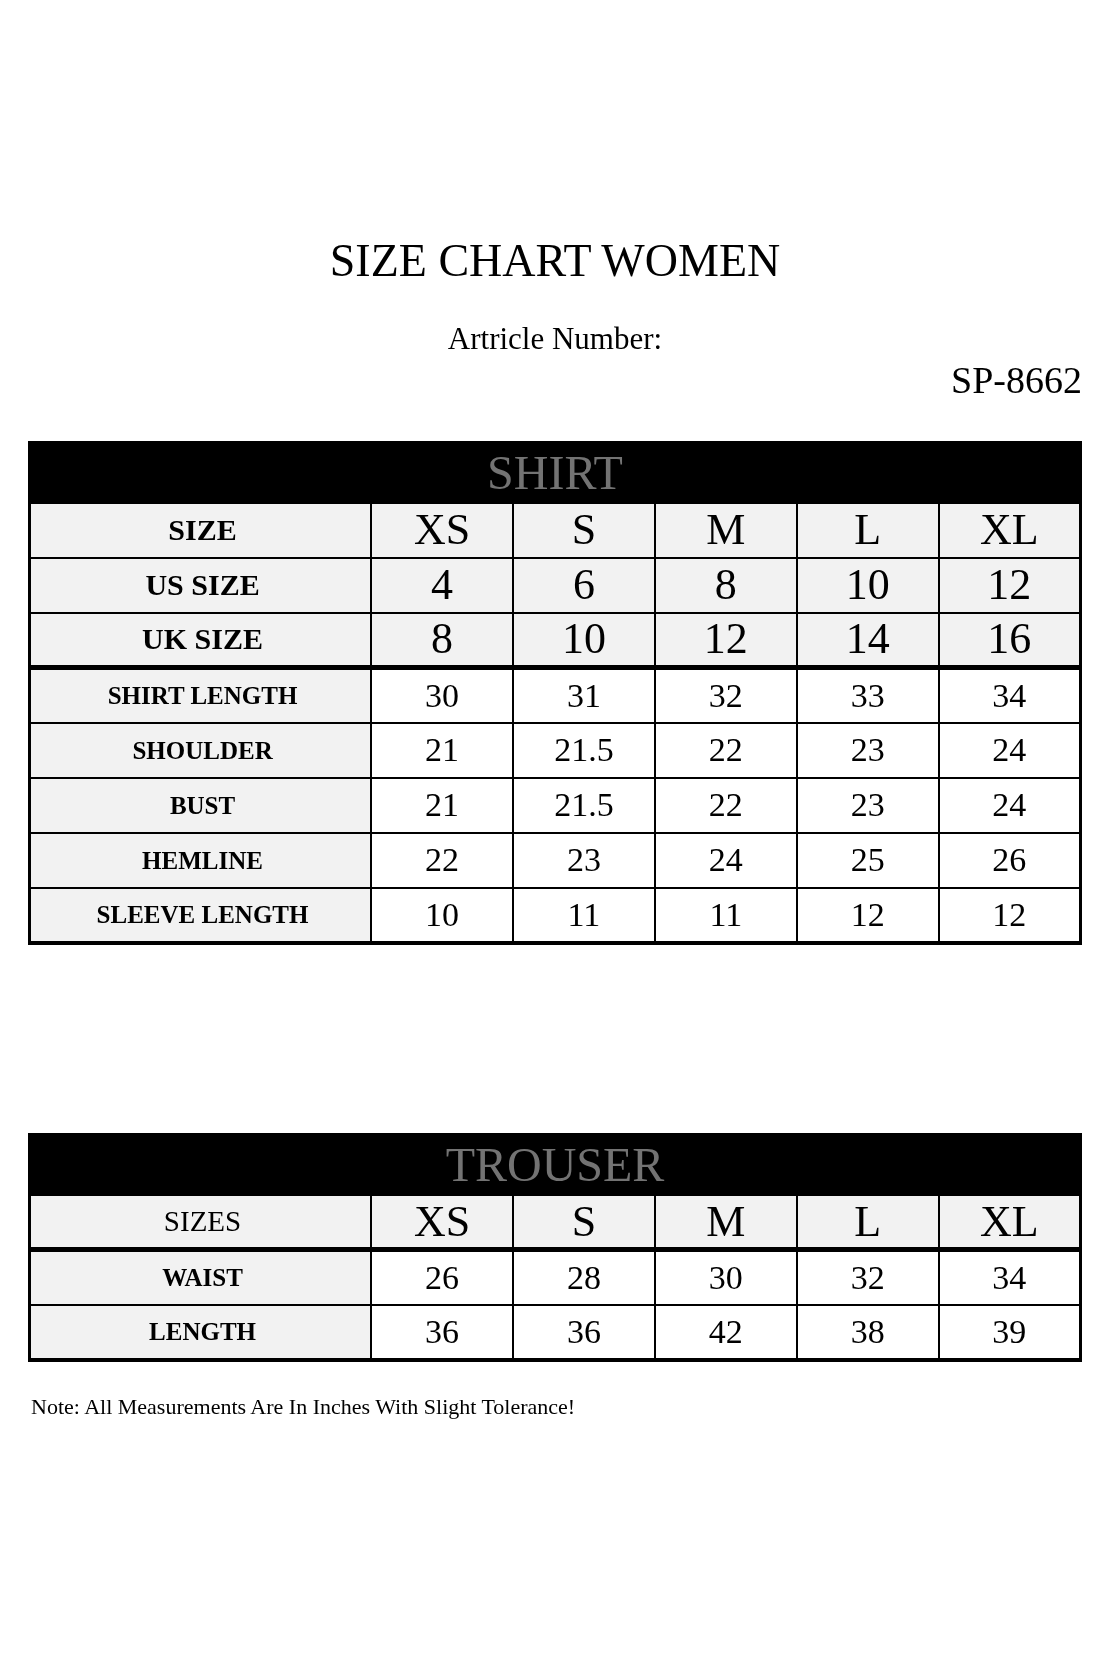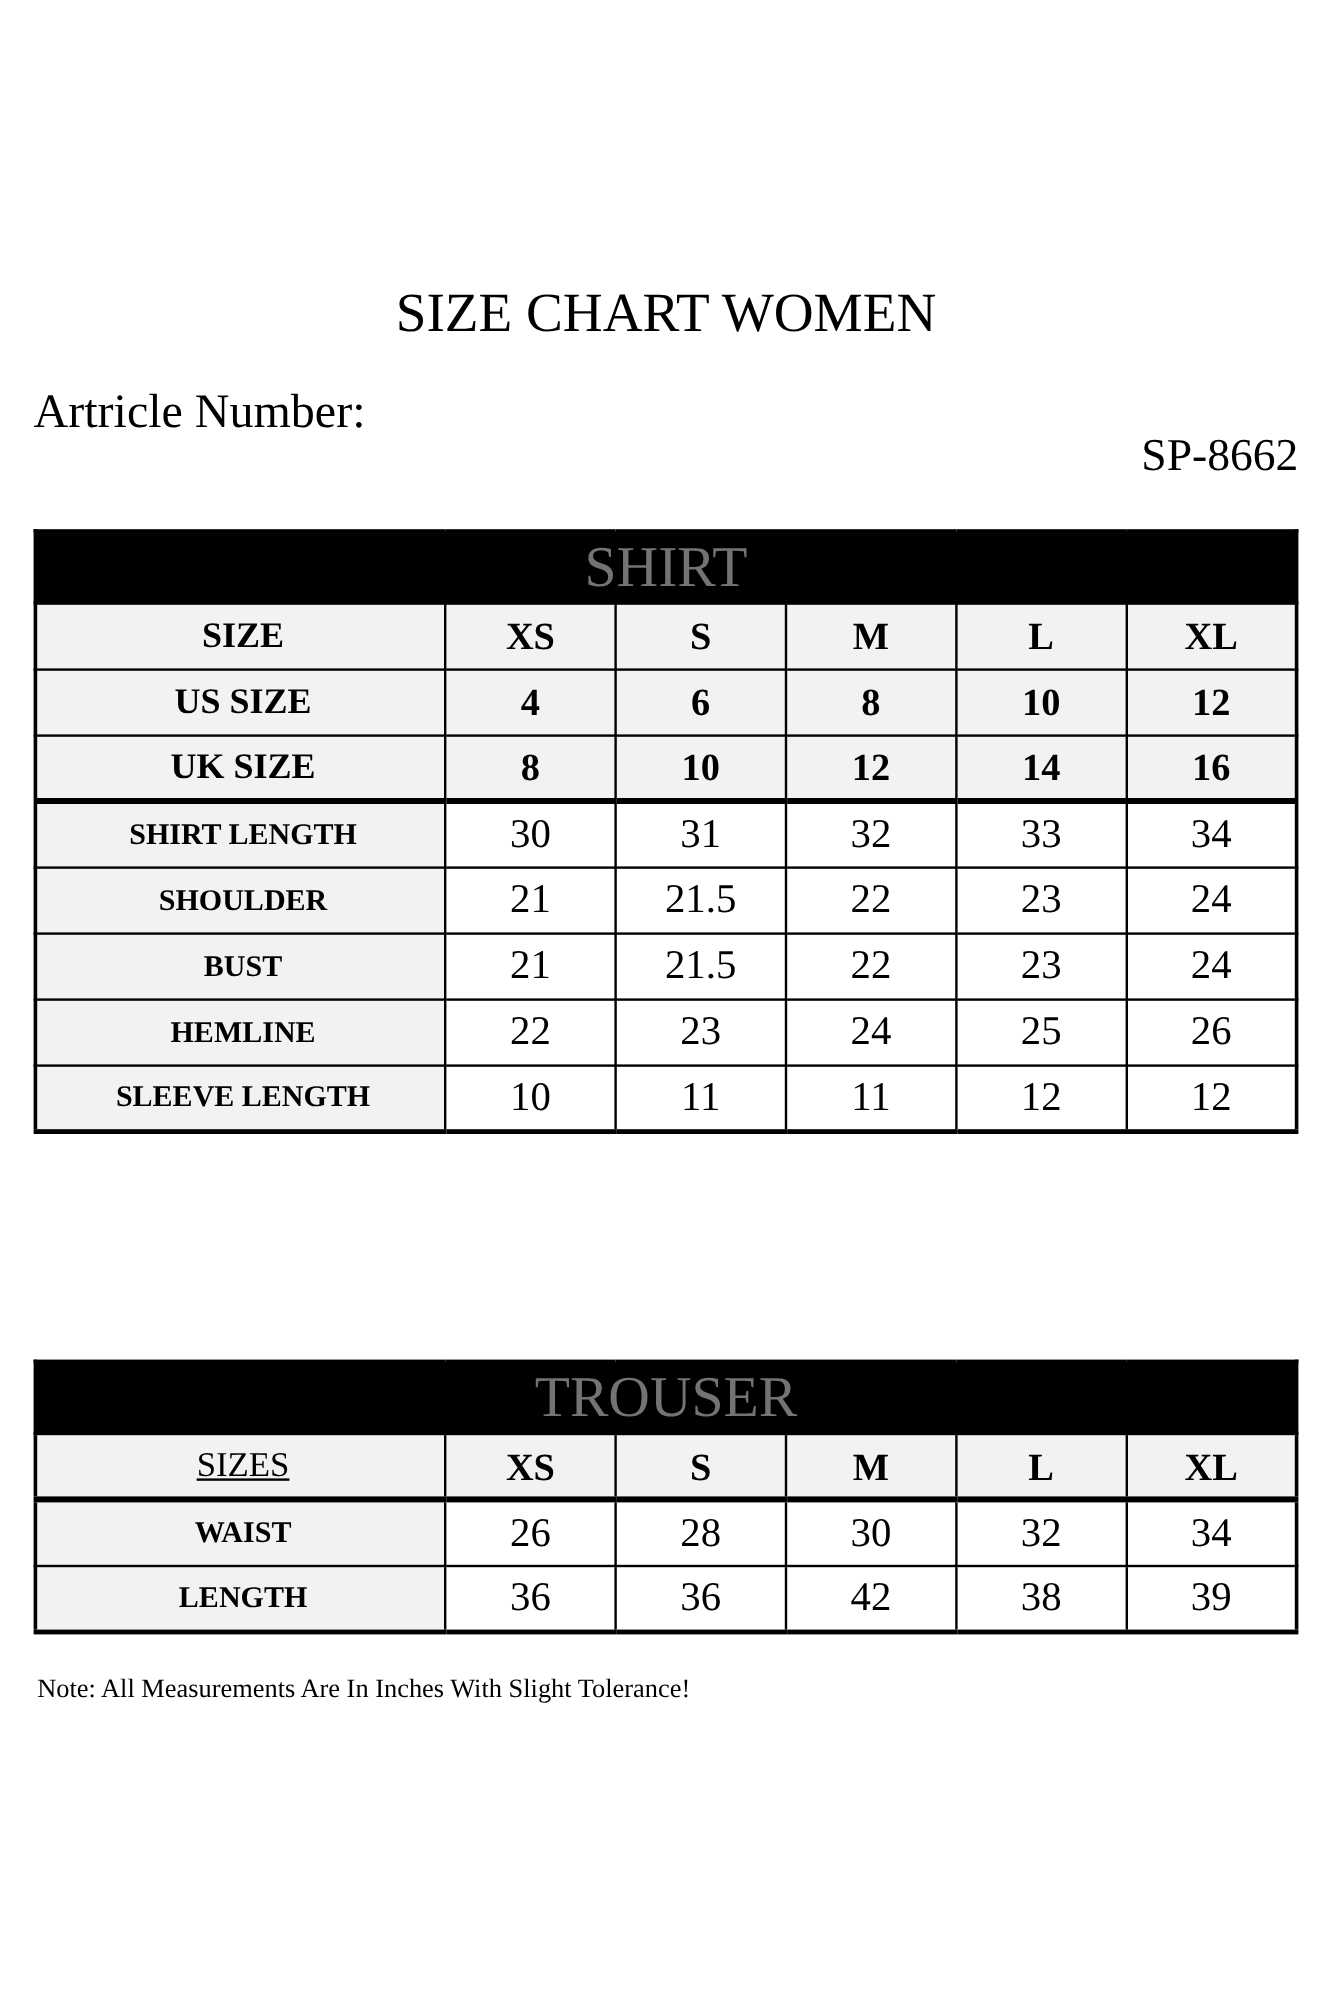--- a/index.html
+++ b/index.html
@@ -12,21 +12,21 @@
     overflow:hidden;
   }
   .page { position:absolute; left:0; top:0; width:921px; height:1665px; }
 
   .page-title {
     position:absolute; left:28px; top:238px; width:1054px;
     text-align:center; font-size:46px; font-weight:normal; line-height:1.0;
   }
   .article-label {
     position:absolute; left:28px; top:323px; width:1054px;
-    text-align:left; font-size:40px; line-height:1.0;
+    text-align:center; font-size:31px; line-height:1.0;
   }
   .article-number {
     position:absolute; left:28px; top:361px; width:1054px;
     text-align:right; font-size:38px; font-weight:normal; line-height:1.0;
   }
 
   table.size-chart {
     position:absolute; left:28px; width:1054px;
     border-collapse:collapse; table-layout:fixed;
     border:3px solid #000;
@@ -47,22 +47,22 @@
   td {
     border:2px solid #000;
     vertical-align:middle; line-height:1.0;
     height:55px;
   }
   td.label { text-align:center; padding-left:4px; background:#f2f2f2; }
   td.val   { text-align:center; }
 
   tr.size-row td       { background:#f2f2f2; }
   tr.size-row td.label { font-weight:bold; font-size:30px; }
-  tr.size-row td.val   { font-weight:bold; font-size:32px; }
-  tr.size-row.plain-label td.label { font-weight:normal; font-size:29px;text-decoration:underline; }
+  tr.size-row td.val   { font-weight:normal; font-size:44px; }
+  tr.size-row.plain-label td.label { font-weight:normal; font-size:29px; }
 
   tr.meas-row td.label { font-weight:bold; font-size:25px; }
   tr.meas-row td.val   { background:#ffffff; font-size:34px; }
 
   tr.thick-sep td { border-bottom:5px solid #000; }
   table.size-chart tr:last-child td { border-bottom:4px solid #000; }
 
   .note {
     position:absolute; left:31px; top:1394px;
     font-size:22px; line-height:1.2;

